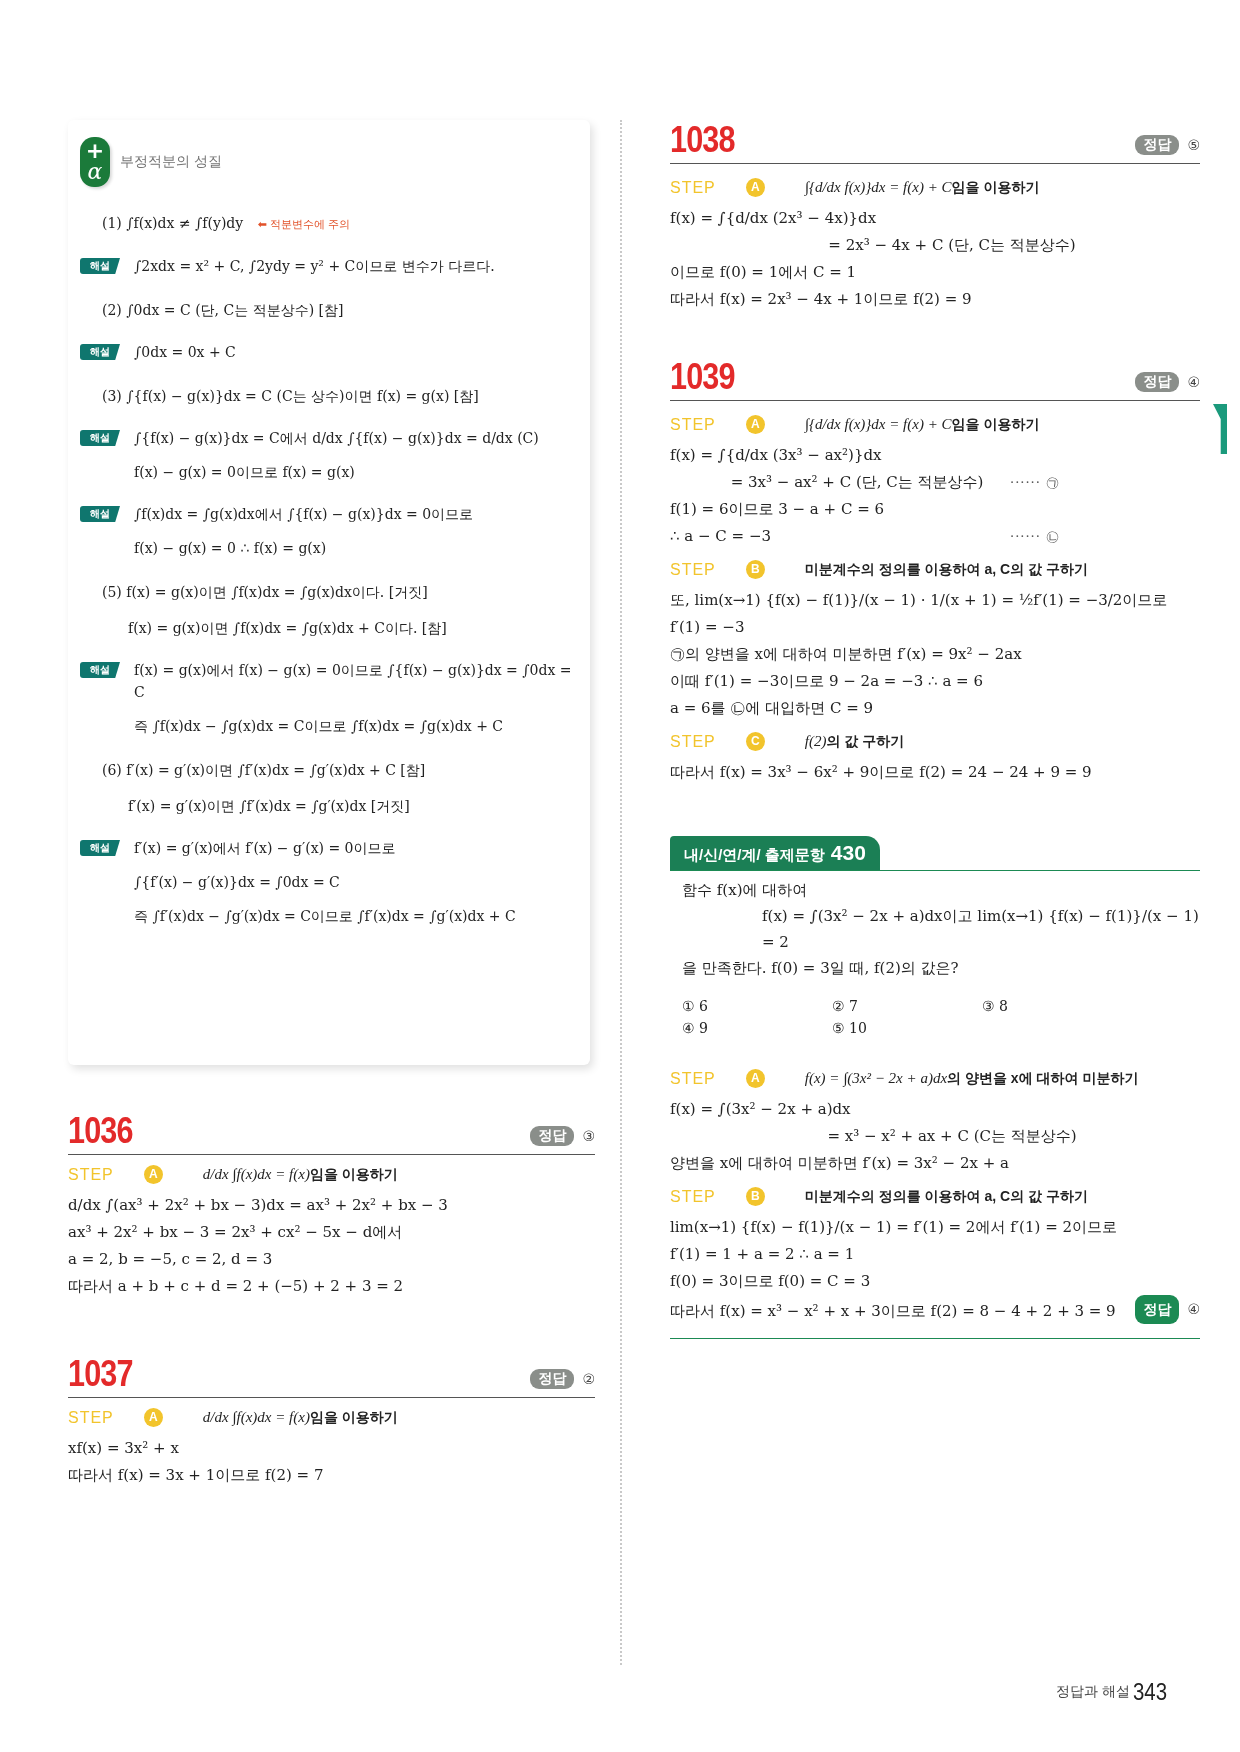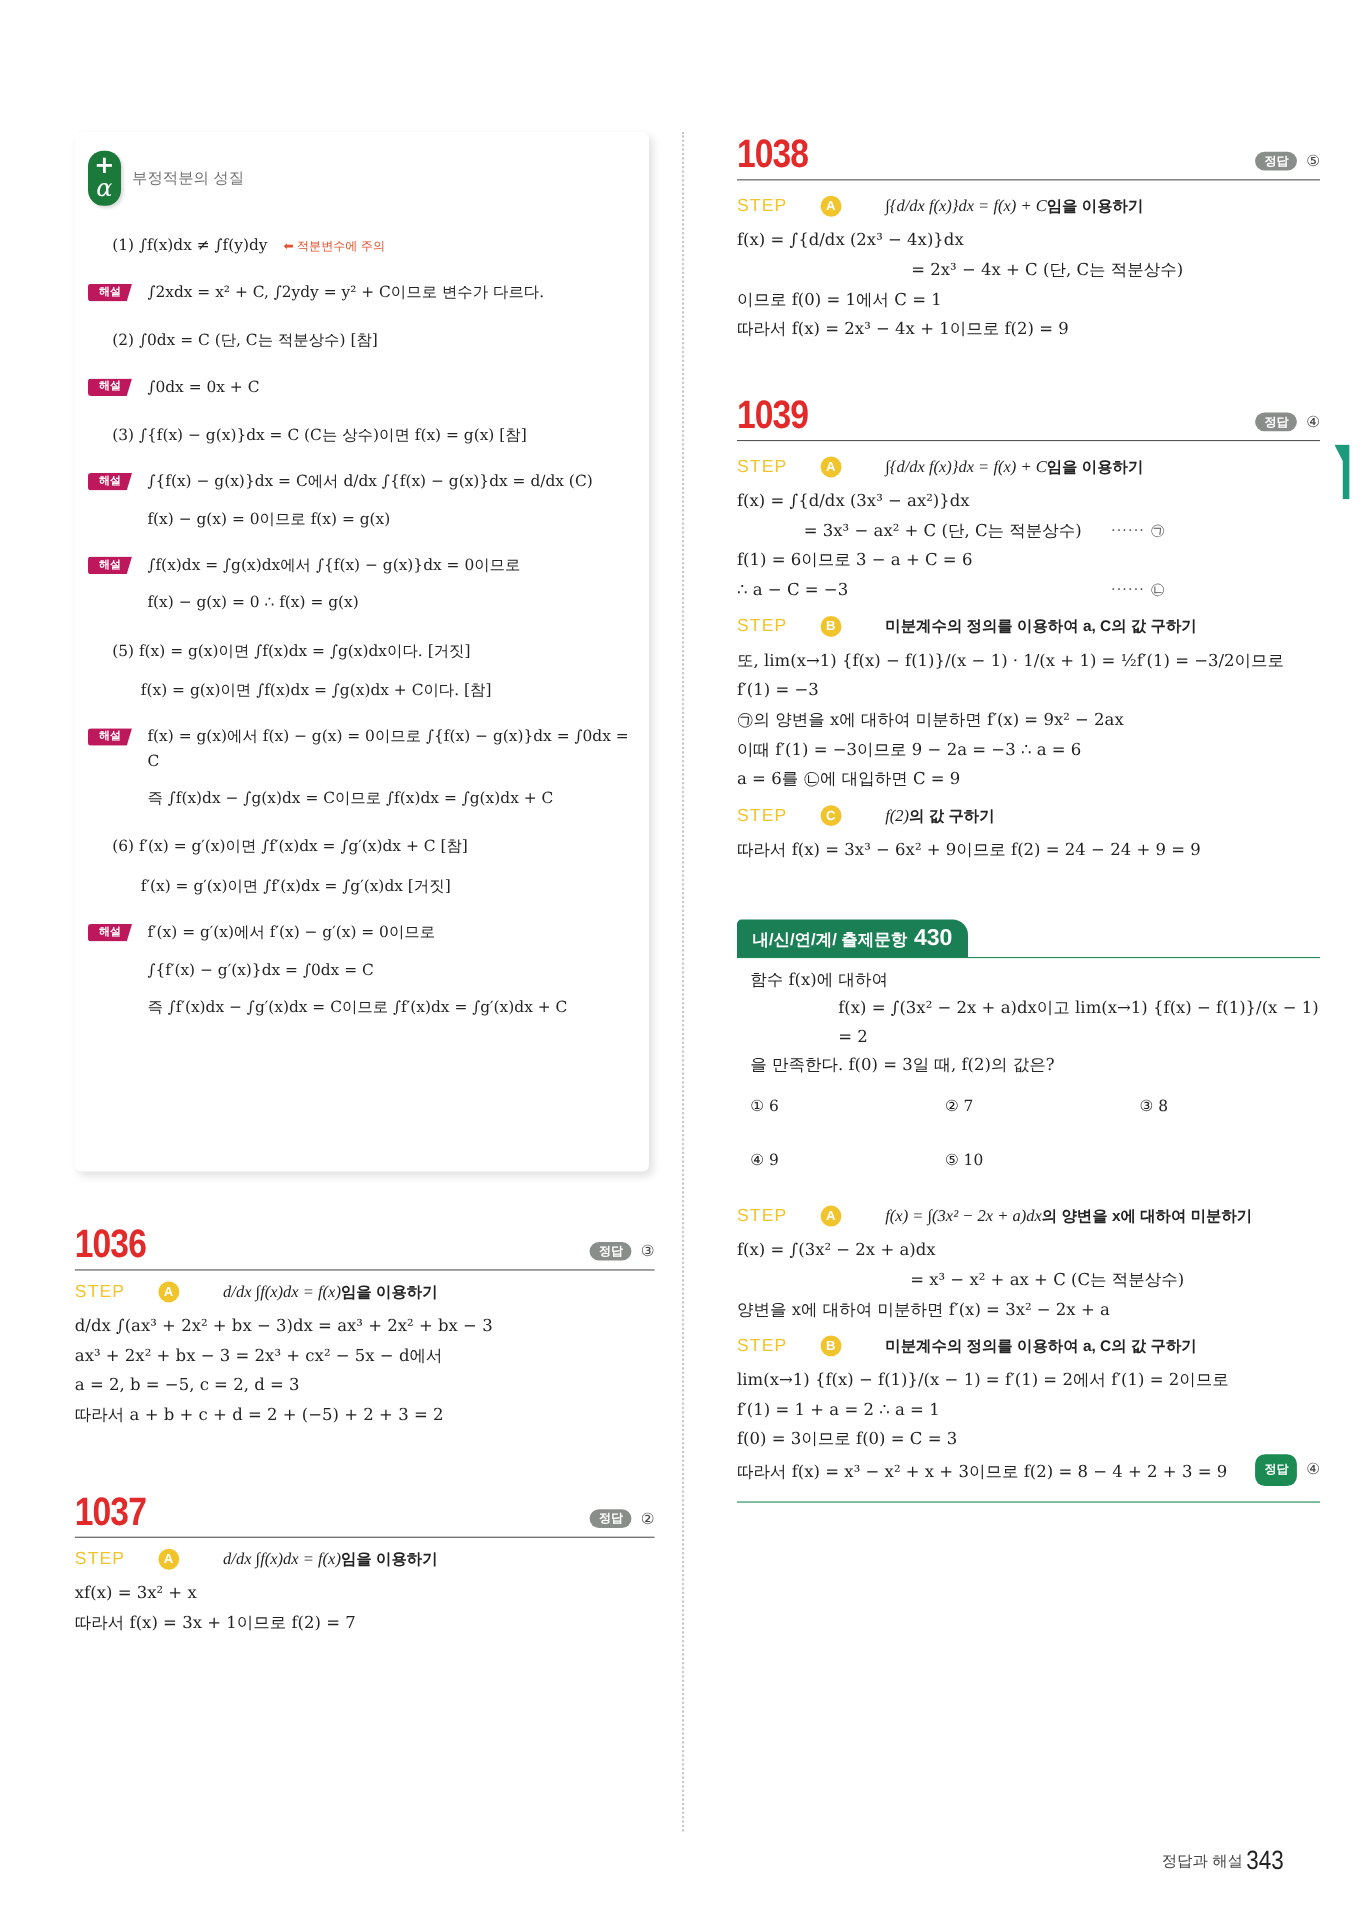--- a/index.html
+++ b/index.html
@@ -23,35 +23,35 @@
                justify-content: center; box-shadow: 2px 2px 3px rgba(0,0,0,0.15); }
   .plus-icon .p { font-family: "DejaVu Sans", sans-serif; font-weight: bold; font-size: 22px; line-height: 20px; }
   .plus-icon .a { font-family: "DejaVu Serif", serif; font-style: italic; font-size: 22px; line-height: 22px; }
   .plus-title { font-family: "Liberation Sans", sans-serif; font-size: 14px; color: #737373; }
 
   .item { font-size: 14px; line-height: 22px; margin-top: 22px; padding-left: 22px; }
   .item .sub { padding-left: 26px; margin-top: 14px; }
   .note { color: #e2522a; font-family: "Liberation Sans", sans-serif; font-size: 11px; margin-left: 10px; }
   .expl { display: flex; margin-top: 20px; font-size: 14px; line-height: 22px; }
   .badge-expl { flex: 0 0 auto; width: 40px; height: 16px; margin-top: 3px; margin-right: 14px;
-                background: #be185d; color: #fff; font-family: "Liberation Sans", sans-serif;
+                background: #0f766e; color: #fff; font-family: "Liberation Sans", sans-serif;
                 font-weight: bold; font-size: 10px; line-height: 16px; text-align: center;
                 border-radius: 3px 0 0 3px; clip-path: polygon(0 0, 100% 0, 88% 100%, 0 100%); }
   .expl-body div + div { margin-top: 12px; }
 
   
   .prob { position: relative; }
   .prob-head { display: flex; justify-content: space-between; align-items: flex-end;
                border-bottom: 1.5px solid #555; padding-bottom: 4px; height: 44px; }
   .prob-num { font-family: "Liberation Sans", "DejaVu Sans", sans-serif; font-weight: bold;
               font-size: 36px; color: #e32a2a; letter-spacing: -1px; line-height: 38px;
               transform: scaleX(0.85); transform-origin: left bottom; }
   .answer { display: flex; align-items: center; gap: 8px; margin-bottom: 4px; }
   .ans-pill { background: #8a8e8a; color: #fff; font-family: "Liberation Sans", sans-serif;
-              font-size: 11px; padding: 1px 8px; border-radius: 9px; font-weight: bold; }
+              font-size: 14px; padding: 1px 8px; border-radius: 9px; font-weight: bold; }
   .ans-pill.green { background: #1b8a53; }
   .ans-val { font-family: "DejaVu Sans", sans-serif; font-size: 14px; color: #444; }
   .lines { font-size: 15px; line-height: 27px; margin-top: 8px; }
   .lines .indent { padding-left: 34px; text-align: center; }
   .step { display: flex; align-items: center; margin-top: 10px; gap: 28px; }
   .step-label { font-family: "Liberation Sans", sans-serif; color: #f2c42c; font-size: 16px;
                 letter-spacing: 1px; margin-right: 2px; }
   .step-circle { width: 19px; height: 19px; border-radius: 50%; background: #f2c42c; color: #fff;
                  font-family: "Liberation Sans", sans-serif; font-weight: bold; font-size: 12px;
                  text-align: center; line-height: 19px; margin-right: 12px; }
@@ -61,21 +61,21 @@
 
   
   .linked { margin-top: 50px; }
   .linked-head { display: flex; align-items: flex-end; border-bottom: 1.5px solid #1b8a53; }
   .linked-tab { background: #1b7f55; color: #fff; font-family: "Liberation Sans", sans-serif;
                 font-weight: bold; font-size: 15px; padding: 5px 14px 5px 14px;
                 border-radius: 4px 14px 0 0; }
   .linked-tab .num { font-size: 21px; margin-left: 6px; }
   .linked-body { padding-left: 12px; font-size: 15px; line-height: 26px; margin-top: 6px; }
   .choices { display: grid; grid-template-columns: 150px 150px 150px; margin-top: 14px;
-             font-size: 14px; line-height: 22px; gap: 27px; }
+             font-size: 14px; line-height: 22px; }
   .end-rule { border-bottom: 1.5px solid #1b8a53; margin-top: 10px; }
 
   #side-tab { position: absolute; left: 1213px; top: 404px; width: 14px; height: 50px;
               background: #1b9a7c; clip-path: polygon(0 0, 100% 0, 100% 100%, 55% 100%, 55% 30%, 0 0); }
 
   #footer { position: absolute; right: 70px; top: 1678px; display: flex; align-items: center; }
   #footer .label { font-family: "Liberation Sans", sans-serif; font-size: 14px; color: #444; }
   #footer .page { font-family: "Liberation Sans", sans-serif; font-size: 24px; color: #222; transform: scaleX(0.85); }
 </style>
 </head>

